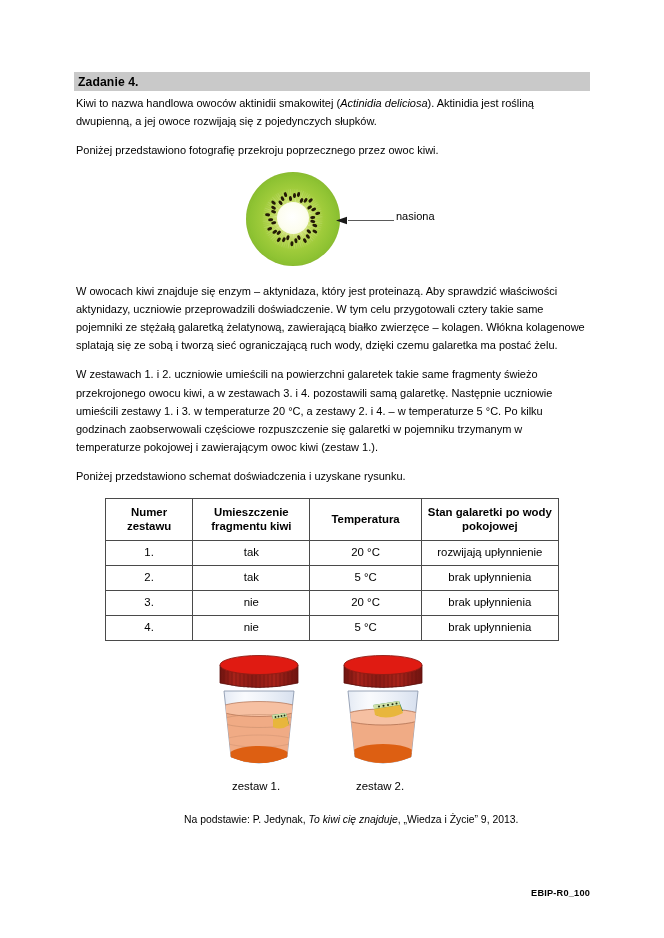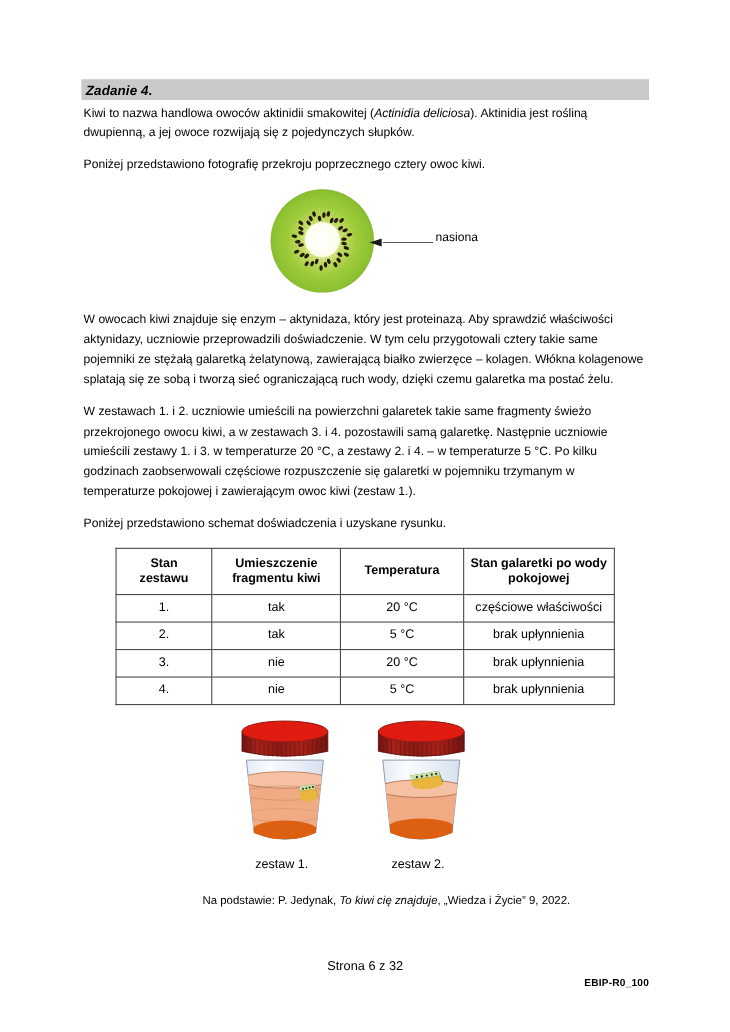--- a/index.html
+++ b/index.html
@@ -30,21 +30,20 @@
 
   
   .task-header {
     background: #c9c9c9;
     font-size: 12.2px;
     font-weight: bold;
     line-height: 16px;
     padding: 2px 4px 1px 4px;
     margin: 0 0 3px 0;
     letter-spacing: 0.1px;
-    font-style: italic;
   }
 
   
   p.para {
     font-size: 11px;
     line-height: 18.2px;
     margin: 0 0 11px 0;
     padding: 0 2px;
     text-align: left;
   }
@@ -205,21 +204,21 @@
 <body>
 
 <div class="page">
 
   <div class="content">
 
     <div class="task-header">Zadanie 4.</div>
 
     <p class="para"><span>Kiwi to nazwa handlowa owoców aktinidii smakowitej (</span><span class="ital">Actinidia deliciosa</span><span>). Aktinidia jest rośliną dwupienną, a jej owoce rozwijają się z pojedynczych słupków.</span></p>
 
-    <p class="para tight">Poniżej przedstawiono fotografię przekroju poprzecznego cztery owoc kiwi.</p>
+    <p class="para tight">Poniżej przedstawiono fotografię przekroju poprzecznego przez owoc kiwi.</p>
 
     <div class="fig-kiwi">
       <div class="kiwi-wrap">
         <div class="kiwi-outer"></div>
         <div class="kiwi-rays" id="kiwi-rays">
             <div class="ray" style="transform: rotate(0deg); opacity: 0.35;"></div>
             <div class="ray" style="transform: rotate(4.28571deg); opacity: 0.53;"></div>
             <div class="ray" style="transform: rotate(8.57143deg); opacity: 0.71;"></div>
             <div class="ray" style="transform: rotate(12.8571deg); opacity: 0.35;"></div>
             <div class="ray" style="transform: rotate(17.1429deg); opacity: 0.53;"></div>
@@ -352,42 +351,42 @@
 
     <p class="para">W zestawach 1. i 2. uczniowie umieścili na powierzchni galaretek takie same fragmenty świeżo przekrojonego owocu kiwi, a w zestawach 3. i 4. pozostawili samą galaretkę. Następnie uczniowie umieścili zestawy 1. i 3. w temperaturze 20 °C, a zestawy 2. i 4. – w temperaturze 5 °C. Po kilku godzinach zaobserwowali częściowe rozpuszczenie się galaretki w pojemniku trzymanym w temperaturze pokojowej i zawierającym owoc kiwi (zestaw 1.).</p>
 
     <p class="para tight">Poniżej przedstawiono schemat doświadczenia i uzyskane rysunku.</p>
 
     <div class="tbl-wrap">
       <table class="exp">
         <thead>
           <tr>
             <th class="col-a">
-              <span>Stan</span><br>
+              <span>Numer</span><br>
               <span>zestawu</span>
             </th>
             <th class="col-b">
               <span>Umieszczenie</span><br>
               <span>fragmentu kiwi</span>
             </th>
             <th class="col-c">
               <span>Temperatura</span>
             </th>
             <th class="col-d">
               <span>Stan galaretki po wody</span><br>
               <span>pokojowej</span>
             </th>
           </tr>
         </thead>
         <tbody id="table-body">
             <tr>
               <td class="col-a">1.</td>
               <td class="col-b">tak</td>
               <td class="col-c">20 °C</td>
-              <td class="col-d">częściowe właściwości</td>
+              <td class="col-d">rozwijają upłynnienie</td>
             </tr>
             <tr>
               <td class="col-a">2.</td>
               <td class="col-b">tak</td>
               <td class="col-c">5 °C</td>
               <td class="col-d">brak upłynnienia</td>
             </tr>
             <tr>
               <td class="col-a">3.</td>
               <td class="col-b">nie</td>
@@ -534,20 +533,19 @@
           <line x1="85" y1="13" x2="85" y2="32"></line>
             <line x1="89" y1="13" x2="89" y2="31"></line>
         </g>
         <ellipse cx="56" cy="12" rx="39" ry="9.5" fill="#e01b12" stroke="#8e1c14" stroke-width="0.9"></ellipse>
       </svg>
 
       <div class="jar-caption cap-1">zestaw 1.</div>
       <div class="jar-caption cap-2">zestaw 2.</div>
     </div>
 
-    <p class="src-line"><span>Na podstawie: P. Jedynak, </span><span class="ital">To kiwi cię znajduje</span><span>, „Wiedza i Życie” 9, 2022.</span></p>
+    <p class="src-line"><span>Na podstawie: P. Jedynak, </span><span class="ital">To kiwi cię znajduje</span><span>, „Wiedza i Życie” 9, 2013.</span></p>
 
   </div>
 
-  <div class="footer-page">Strona 6 z 32</div>
   <div class="footer-code">EBIP-R0_100</div>
 
 </div>
 
 </body></html>

